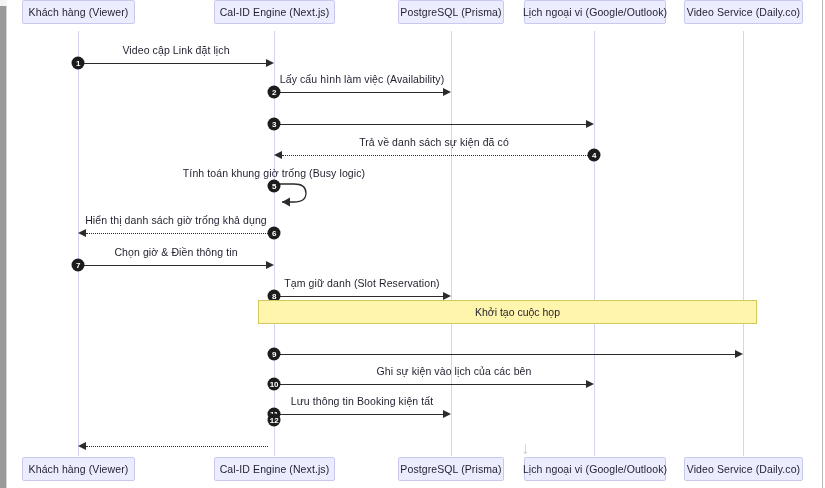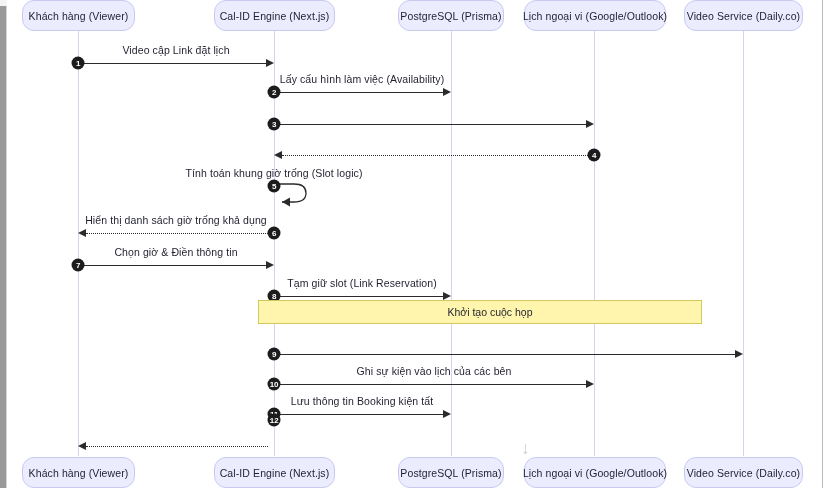--- a/index.html
+++ b/index.html
@@ -34,24 +34,24 @@
   
   .edge-right {
     position: absolute;
     left: 822px; top: 0;
     width: 1px; height: 488px;
     background: #b9b9b9;
   }
 
   .participant-box {
     position: absolute;
-    height: 31px;
+    height: 24px;
     background: #ECECFF;
     border: 1px solid #C9C9F0;
-    border-radius: 12px;
+    border-radius: 2px;
     display: flex;
     align-items: center;
     justify-content: center;
     font-size: 10.5px;
     color: #1f1f2e;
     white-space: nowrap;
     letter-spacing: 0.1px;
   }
   .lifeline {
     position: absolute;
@@ -162,55 +162,56 @@
 
   <div class="msg-label" style="left:362px; top:73px;">Lấy cấu hình làm việc (Availability)</div>
   <div class="msg-line" style="left:274px; top:92px; width:169px;"></div>
   <div class="arrowhead right" style="left:443px; top:87.5px;"></div>
   <div class="seq-badge" style="left:274px; top:92px;">2</div>
 
   <div class="msg-line" style="left:274px; top:124px; width:312px;"></div>
   <div class="arrowhead right" style="left:586px; top:119.5px;"></div>
   <div class="seq-badge" style="left:274px; top:124px;">3</div>
 
+  <div class="msg-label" style="left:434px; top:136px;">Trả về danh sách sự kiện đã có</div>
   <div class="msg-line dashed" style="left:282px; top:155px; width:312px;"></div>
   <div class="arrowhead left" style="left:274px; top:150.5px;"></div>
   <div class="seq-badge" style="left:594px; top:155px;">4</div>
 
-  <div class="msg-label" style="left:274px; top:167px;">Tính toán khung giờ trống (Slot logic)</div>
+  <div class="msg-label" style="left:274px; top:167px;">Tính toán khung giờ trống (Busy logic)</div>
   <svg class="selfloop" style="left:272px; top:180px;" width="42" height="28" viewBox="0 0 42 28">
     <path d="M2 4 L22 4 Q34 4 34 13 Q34 22 22 22 L10 22" fill="none" stroke="#2b2b2b" stroke-width="1.3"></path>
     <polygon points="10,22 18,17.5 18,26.5" fill="#2b2b2b"></polygon>
   </svg>
   <div class="seq-badge" style="left:274px; top:186px;">5</div>
 
   <div class="msg-label" style="left:176px; top:214px;">Hiển thị danh sách giờ trống khả dụng</div>
   <div class="msg-line dashed" style="left:86px; top:233px; width:182px;"></div>
   <div class="arrowhead left" style="left:78px; top:228.5px;"></div>
   <div class="seq-badge" style="left:274px; top:233px;">6</div>
 
   <div class="msg-label" style="left:176px; top:246px;">Chọn giờ &amp; Điền thông tin</div>
   <div class="msg-line" style="left:78px; top:265px; width:188px;"></div>
   <div class="arrowhead right" style="left:266px; top:260.5px;"></div>
   <div class="seq-badge" style="left:78px; top:265px;">7</div>
 
-  <div class="msg-label" style="left:362px; top:277px;">Tạm giữ slot (Link Reservation)</div>
+  <div class="msg-label" style="left:362px; top:277px;">Tạm giữ danh (Slot Reservation)</div>
   <div class="msg-line" style="left:274px; top:296px; width:169px;"></div>
   <div class="arrowhead right" style="left:443px; top:291.5px;"></div>
   <div class="seq-badge" style="left:274px; top:296px;">8</div>
 
-  <div class="note-box" style="left:258px; top:300px; width:444px; height:24px;padding-left:20px;">
+  <div class="note-box" style="left:258px; top:300px; width:499px; height:24px;padding-left:20px;">
     <span>Khởi tạo cuộc họp</span>
   </div>
 
   <div class="msg-line" style="left:274px; top:354px; width:461px;"></div>
   <div class="arrowhead right" style="left:735px; top:349.5px;"></div>
   <div class="seq-badge" style="left:274px; top:354px;">9</div>
 
-  <div class="msg-label" style="left:434px; top:365px;">Ghi sự kiện vào lịch của các bên</div>
+  <div class="msg-label" style="left:454px; top:365px;">Ghi sự kiện vào lịch của các bên</div>
   <div class="msg-line" style="left:274px; top:384px; width:312px;"></div>
   <div class="arrowhead right" style="left:586px; top:379.5px;"></div>
   <div class="seq-badge" style="left:274px; top:384px;">10</div>
 
   <div class="msg-label" style="left:362px; top:395px;">Lưu thông tin Booking kiện tất</div>
   <div class="msg-line" style="left:274px; top:414px; width:169px;"></div>
   <div class="arrowhead right" style="left:443px; top:409.5px;"></div>
   <div class="seq-badge" style="left:274px; top:414px;">11</div>
 
   <div class="msg-line dashed" style="left:86px; top:446px; width:182px;"></div>

